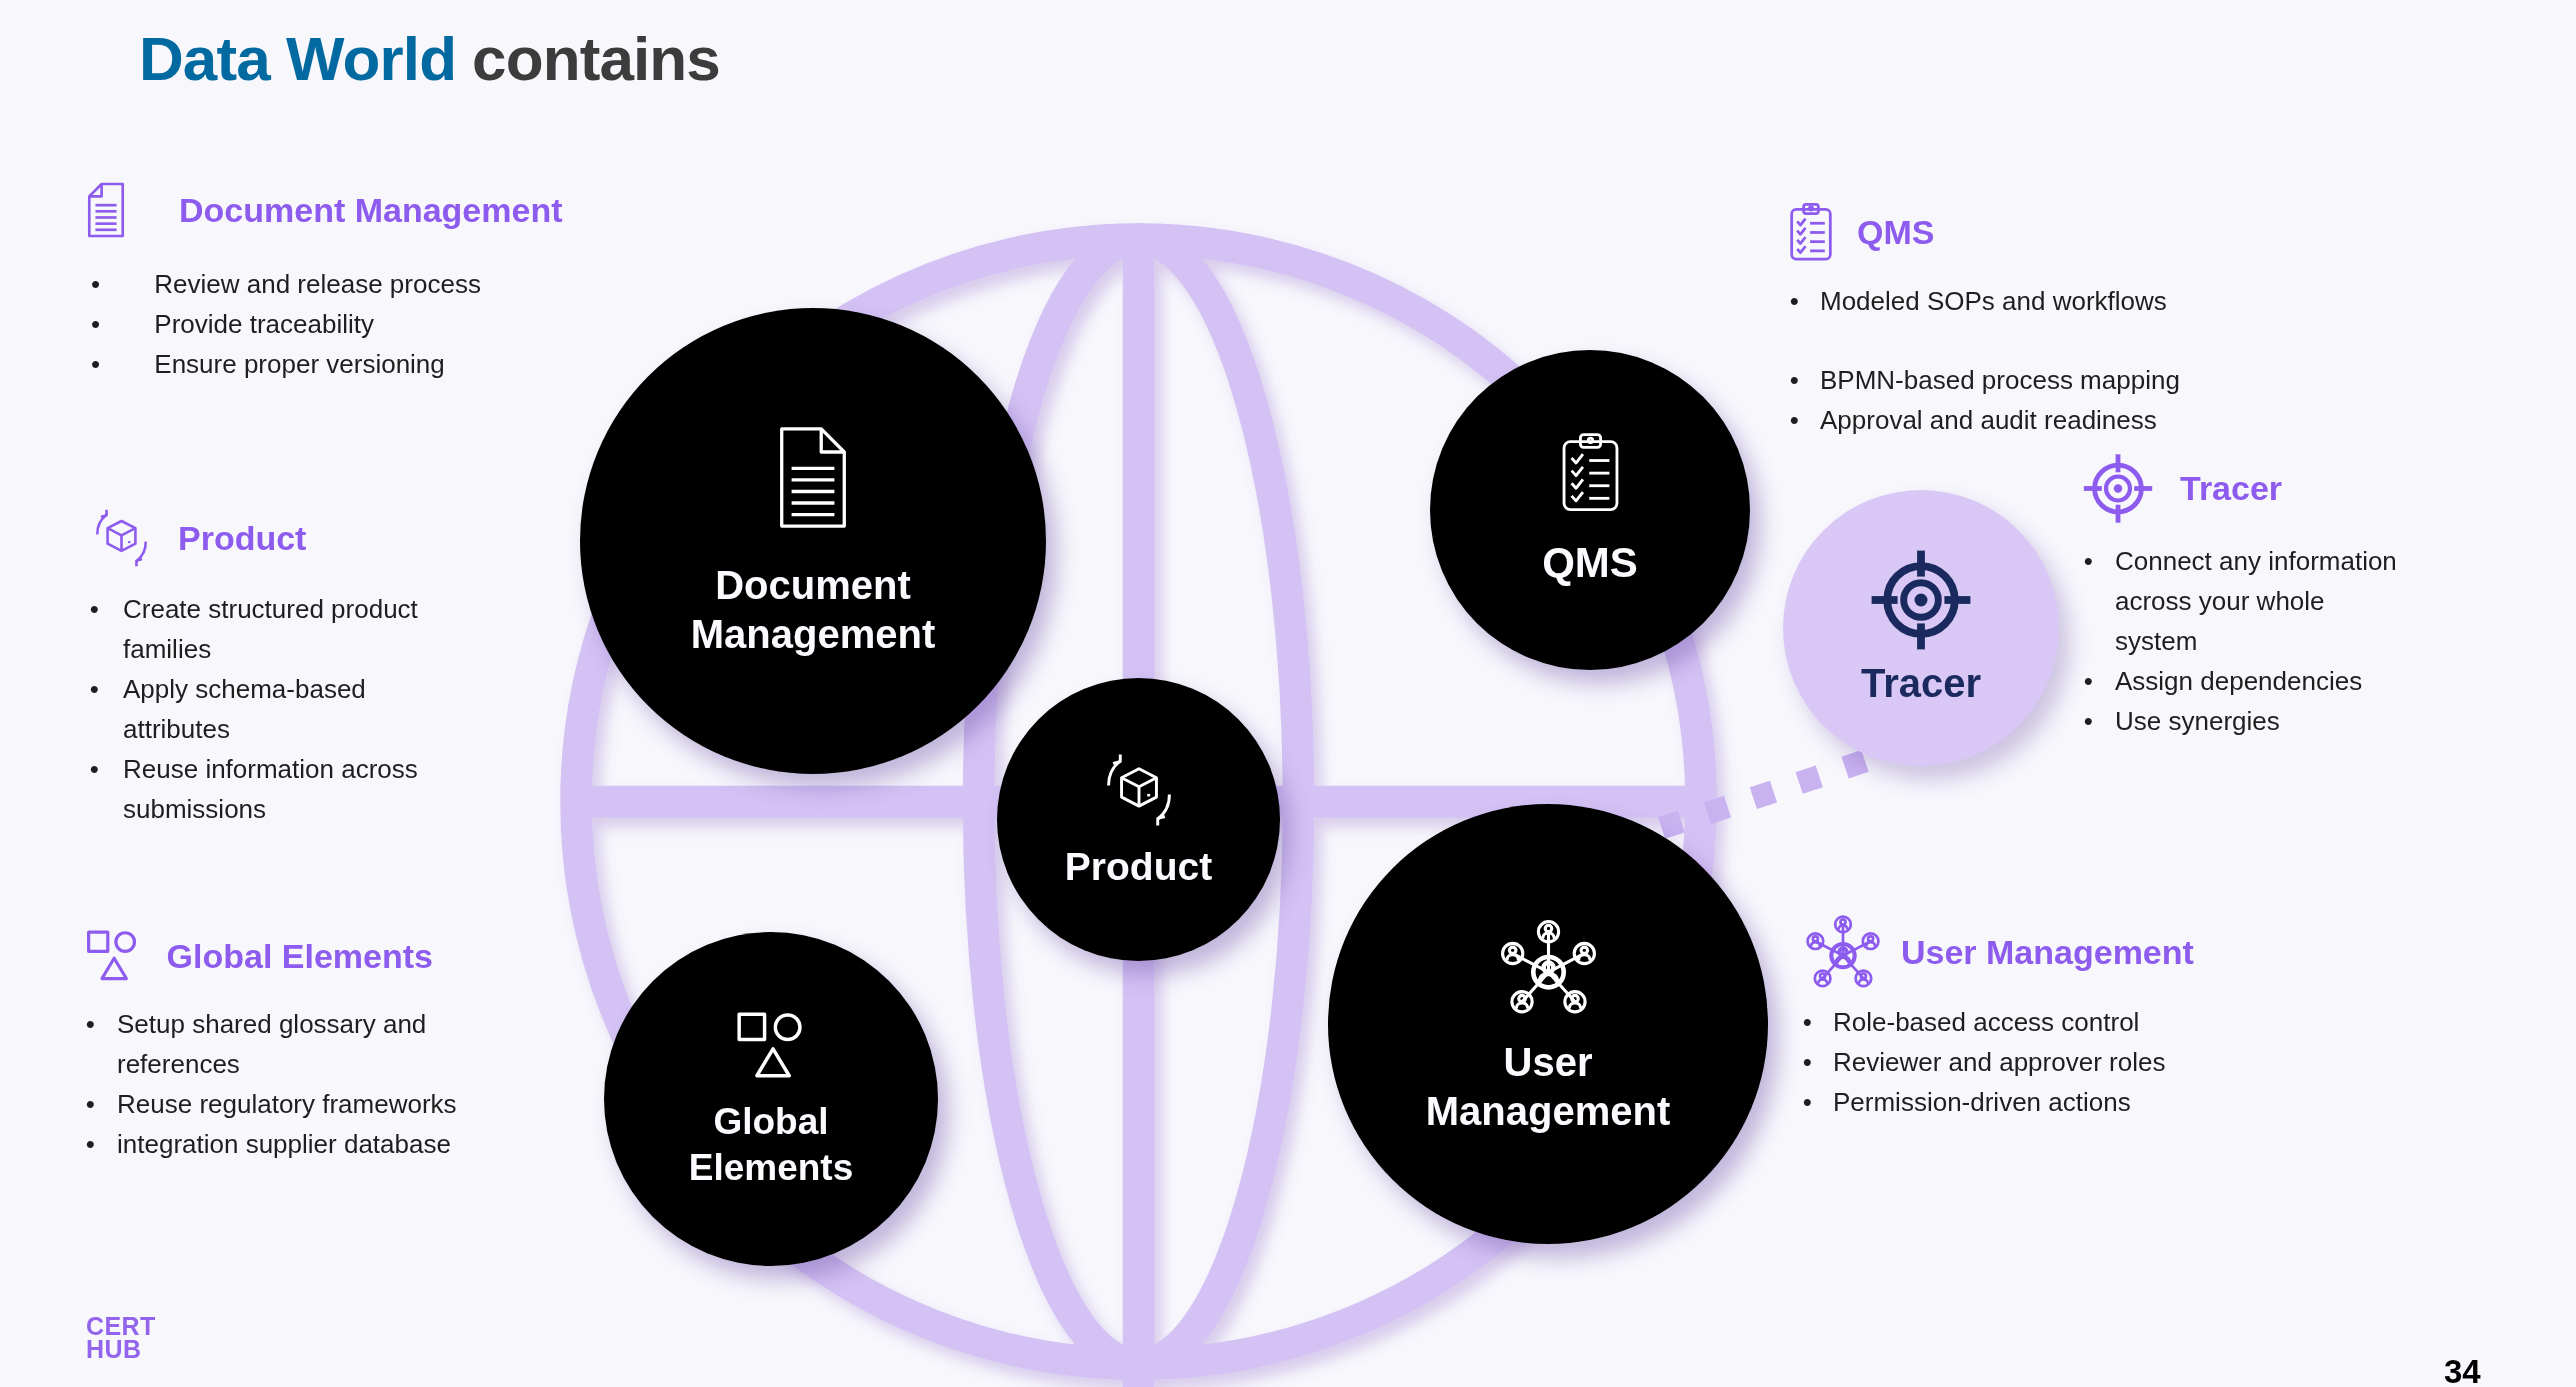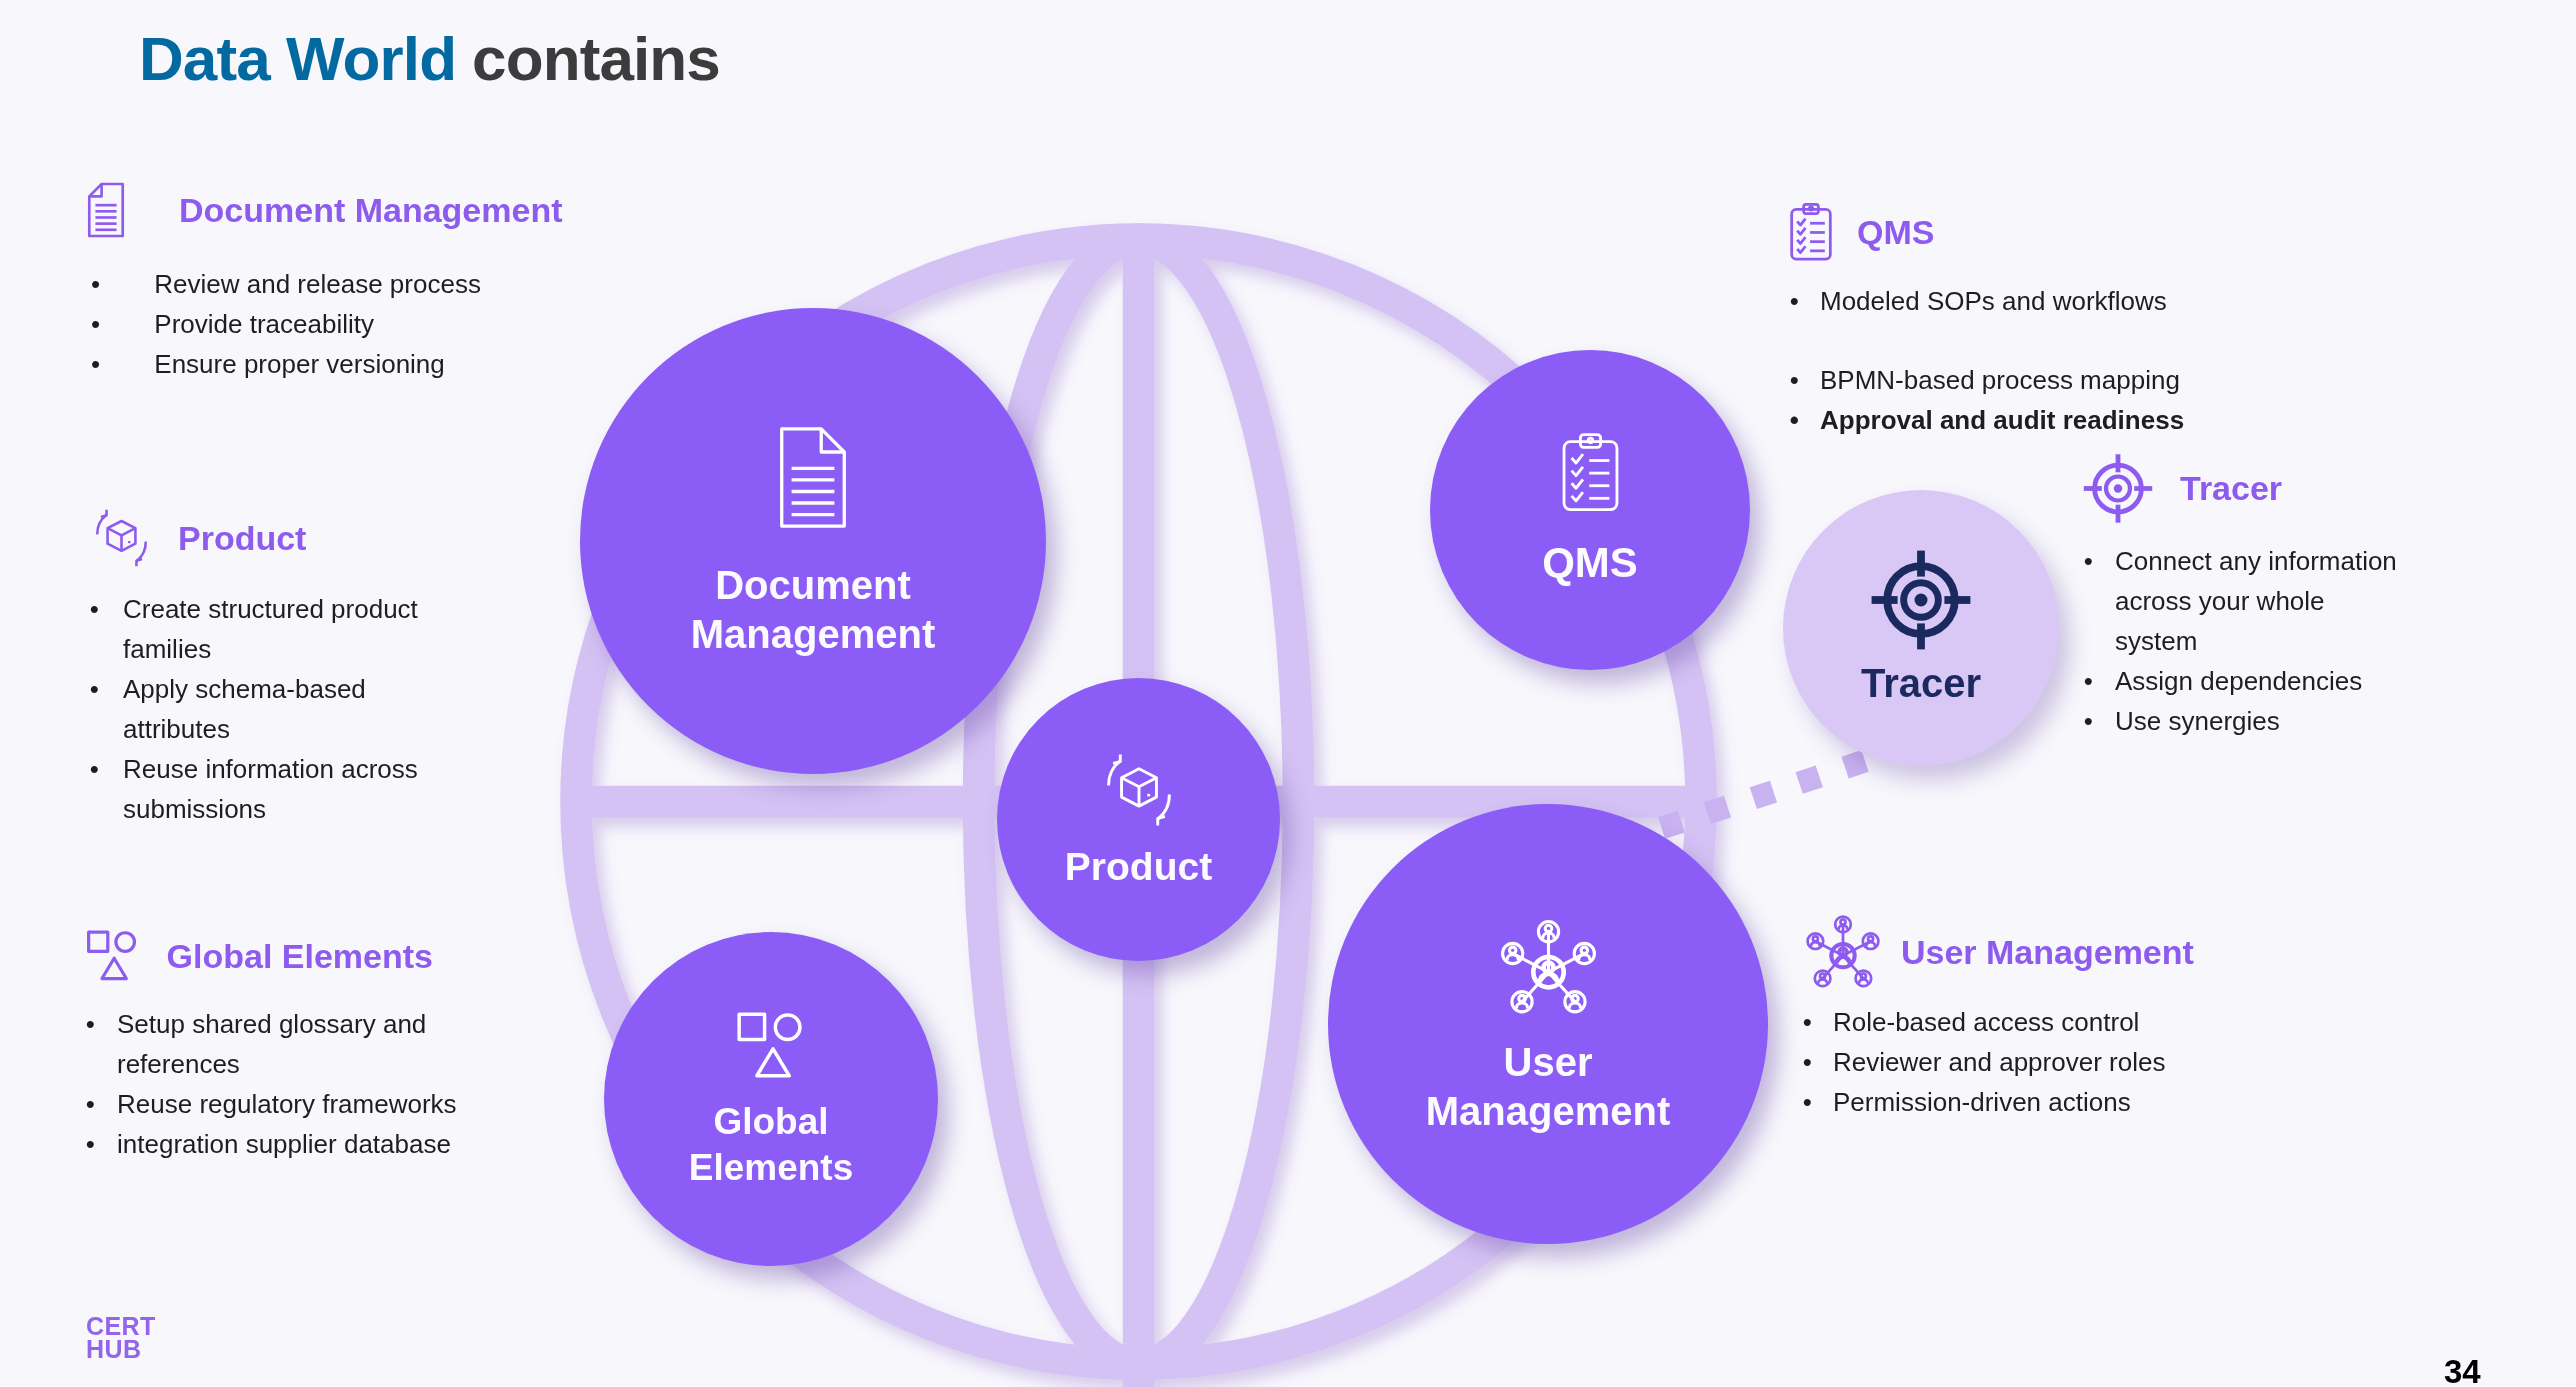--- a/index.html
+++ b/index.html
@@ -9,21 +9,21 @@
     font-family:"Liberation Sans", sans-serif;
   }
   
   .title{position:absolute;left:139px;top:23px;font-size:62px;font-weight:800;color:#3C3C3C;letter-spacing:-0.9px;white-space:nowrap;}
   .title .hl{color:#0369a1;}
   .title .rest{margin-left:16px;}
   
   .globe-svg{position:absolute;left:0;top:0;z-index:0;}
   
   .node{
-    position:absolute;border-radius:50%;background:#8b5cf6;z-index:2;
+    position:absolute;border-radius:50%;background:#000000;z-index:2;
     display:flex;flex-direction:column;align-items:center;justify-content:center;
     text-align:center;color:#FBFAFE;font-weight:700;
     box-shadow:10.6px 14px 21px rgba(105,75,165,0.38);
   }
   .node .label{line-height:1.22;}
   .node.light{background:#D9C8F5;color:#1B2A5E;box-shadow:10.6px 14px 21px rgba(105,75,165,0.30);}
   .node .nicon{display:block;}
   
   .section{position:absolute;z-index:3;}
   .head-row{display:flex;align-items:center;}
@@ -235,21 +235,21 @@
         <path d="M20 82 l7 8 l11 -14"></path>
           <line x1="48" y1="86" x2="80" y2="86"></line>
         <path d="M20 102 l7 8 l11 -14"></path>
           <line x1="48" y1="106" x2="80" y2="106"></line>
       </svg>
       <span class="htxt" style="margin-left:23px;">QMS</span>
     </div>
     <ul class="bullets" style="margin-top:12.3px;width:510px;">
       <li style="padding-left:32px;">Modeled SOPs and workflows</li>
       <li style="padding-left:32px;margin-top:39px;">BPMN-based process mapping</li>
-      <li style="padding-left:32px;font-weight:bold;">Approval and audit readiness</li>
+      <li style="padding-left:32px;">Approval and audit readiness</li>
     </ul>
   </div>
 
   <div class="section" style="left:2082px;top:450px;">
     <div class="head-row">
       <svg width="72" height="77" viewBox="0 0 120 120" fill="none" stroke="#8D5BEE" stroke-width="8">
         <circle cx="60" cy="60" r="39"></circle>
         <circle cx="60" cy="60" r="20" stroke-width="7"></circle>
         <circle cx="60" cy="60" r="7" fill="#8D5BEE" stroke="none"></circle>
         <line x1="60" y1="3" x2="60" y2="33"></line>

